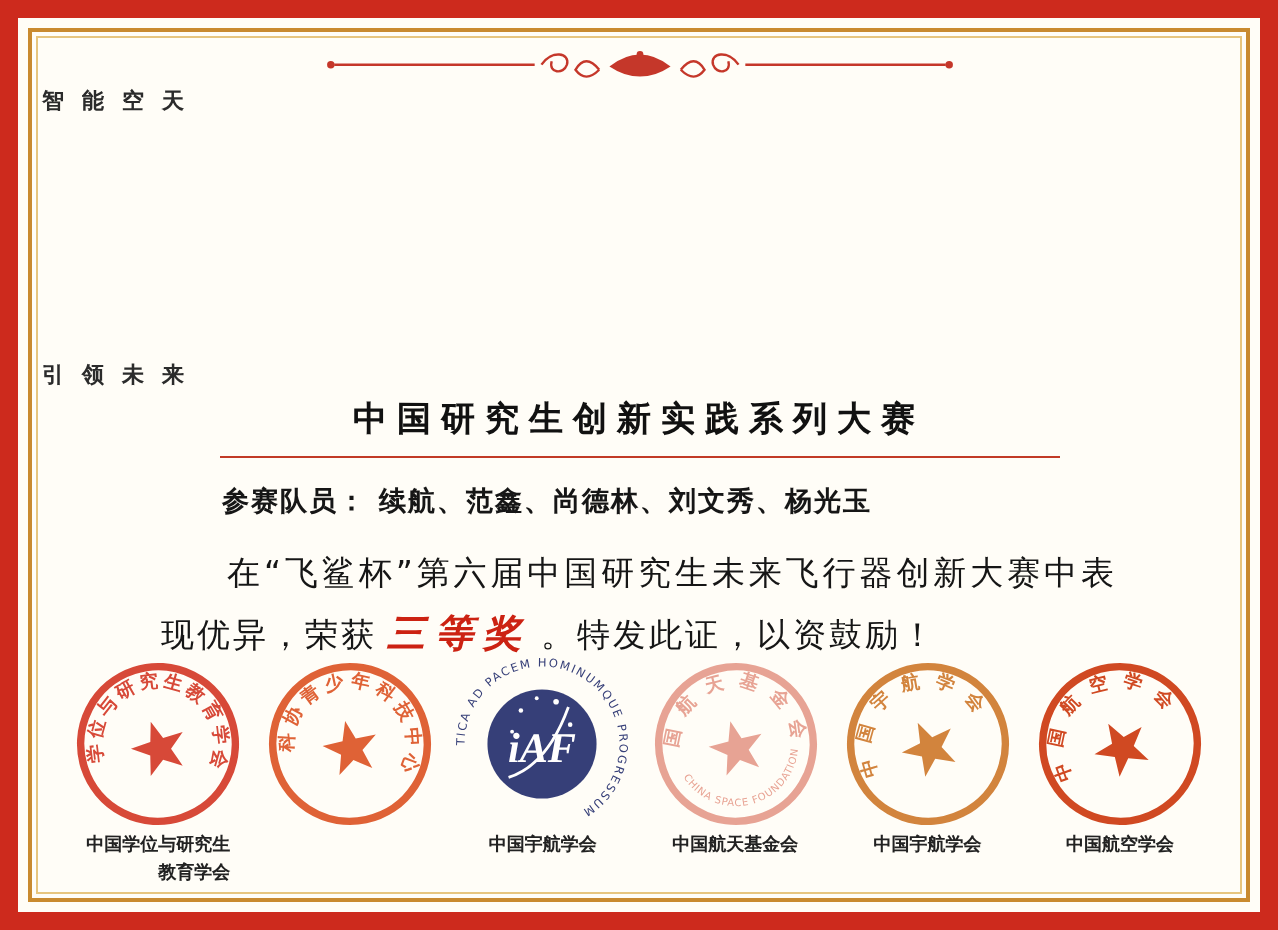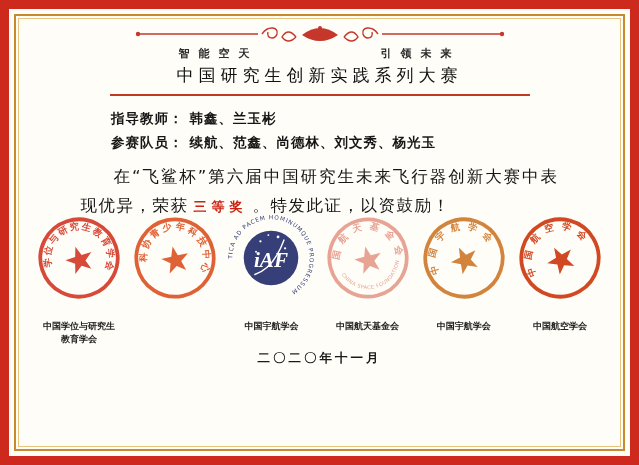--- a/index.html
+++ b/index.html
@@ -10,47 +10,47 @@
     font-family:"DejaVu Sans","Liberation Sans",sans-serif;
     overflow:hidden;
   }
   .gold-frame{position:absolute;inset:5px;border:2px solid #c98a2f;pointer-events:none;}
   .gold-frame-inner{position:absolute;inset:9px;border:1px solid #e7c57e;pointer-events:none;}
   .content{
     position:absolute;inset:12px;display:flex;flex-direction:column;align-items:center;
     box-sizing:border-box;padding-top:2px;
   }
   .ornament{height:22px;margin-top:0;}
-  .slogans{width:100%;display:flex;justify-content:center;gap:122px;margin-top:1px;}
+  .slogans{width:100%;display:flex;justify-content:center;gap:122px;margin-top:1px;flex-direction:column;}
   .slogan{font-size:11px;font-weight:bold;letter-spacing:9px;color:#2b2b2b;}
-  .competition{margin-top:3px;font-size:17px;font-weight:normal;letter-spacing:5px;color:#111;}
+  .competition{margin-top:3px;font-size:17px;font-weight:bold;letter-spacing:5px;color:#111;}
   .big-title{
     margin-top:0;font-family:"DejaVu Serif","Liberation Serif",serif;
     font-size:57px;font-weight:bold;color:#d2251a;
     letter-spacing:42px;text-indent:42px;line-height:1.08;white-space:nowrap;
   }
   .rule{width:420px;height:2px;background:#c23a26;margin-top:7px;}
   .fields{width:100%;box-sizing:border-box;padding-left:90px;margin-top:9px;}
   .field-row{margin:4px 0;font-size:13.5px;font-weight:bold;color:#161616;letter-spacing:1px;line-height:1.45;}
   .field-label{margin-right:6px;}
   .paragraph{
     width:478px;margin-top:7px;font-size:16.5px;color:#161616;
     letter-spacing:1.5px;line-height:1.72;text-indent:2em;text-align:justify;
   }
   .award{
-    color:#cc2212;font-weight:bold;font-size:13px;
+    color:#cc2212;font-weight:bold;font-style:italic;font-size:19px;
     letter-spacing:5px;margin:0 5px;font-family:"DejaVu Serif","Liberation Serif",serif;
   }
   .seals-row{
     width:100%;display:flex;justify-content:space-between;align-items:flex-start;
     box-sizing:border-box;padding:0 10px;margin-top:-6px;
   }
   .seal-cell{display:flex;flex-direction:column;align-items:center;width:98px;}
   .seal-figure{height:88px;display:flex;align-items:center;justify-content:center;opacity:.92;}
-  .seal-caption{margin-top:18px;font-size:9px;color:#222;text-align:center;line-height:1.5;font-weight:bold;}
+  .seal-caption{margin-top:1px;font-size:9px;color:#222;text-align:right;line-height:1.5;font-weight:bold;}
   .seal-caption div{white-space:nowrap;}
   .issue-date{margin-top:3px;font-size:12.5px;color:#1a1a1a;letter-spacing:3px;font-weight:bold;}
 </style>
 </head>
 <body>
 
 <div class="cert">
   <div class="gold-frame"></div>
   <div class="gold-frame-inner"></div>
 
@@ -75,23 +75,20 @@
       <span class="slogan">智能空天</span>
       <span class="slogan">引领未来</span>
     </div>
 
     <div class="competition">中国研究生创新实践系列大赛</div>
 
 
     <div class="rule"></div>
 
     <div class="fields">
-      <div class="field-row">
-        <span class="field-label">指导教师：</span><span class="field-value">韩鑫、兰玉彬</span>
-      </div>
       <div class="field-row">
         <span class="field-label">参赛队员：</span><span class="field-value">续航、范鑫、尚德林、刘文秀、杨光玉</span>
       </div>
     </div>
 
     <div class="paragraph">
       <span>在“飞鲨杯”第六届中国研究生未来飞行器创新大赛中表现优异，荣获</span><span class="award">三等奖</span><span>。特发此证，以资鼓励！</span>
     </div>
 
     <div class="seals-row">
@@ -186,16 +183,15 @@
               <polygon points="50.0,36.0 54.0,47.5 66.2,47.7 56.5,55.1 60.0,66.8 50.0,59.8 40.0,66.8 43.5,55.1 33.8,47.7 46.0,47.5" fill="#cd3a10"></polygon>
               <text font-size="11" font-weight="bold" fill="#cd3a10" letter-spacing="8" text-anchor="middle"><textPath href="#arc5" startOffset="25%">中国航空学会</textPath></text>
             </svg>
           </div>
         <div class="seal-caption">
             <div>中国航空学会</div>
           </div>
       </div>
     </div>
 
-    <div class="issue-date">二〇二〇年十一月</div>
 
   </div>
 </div>
 
 </body></html>

